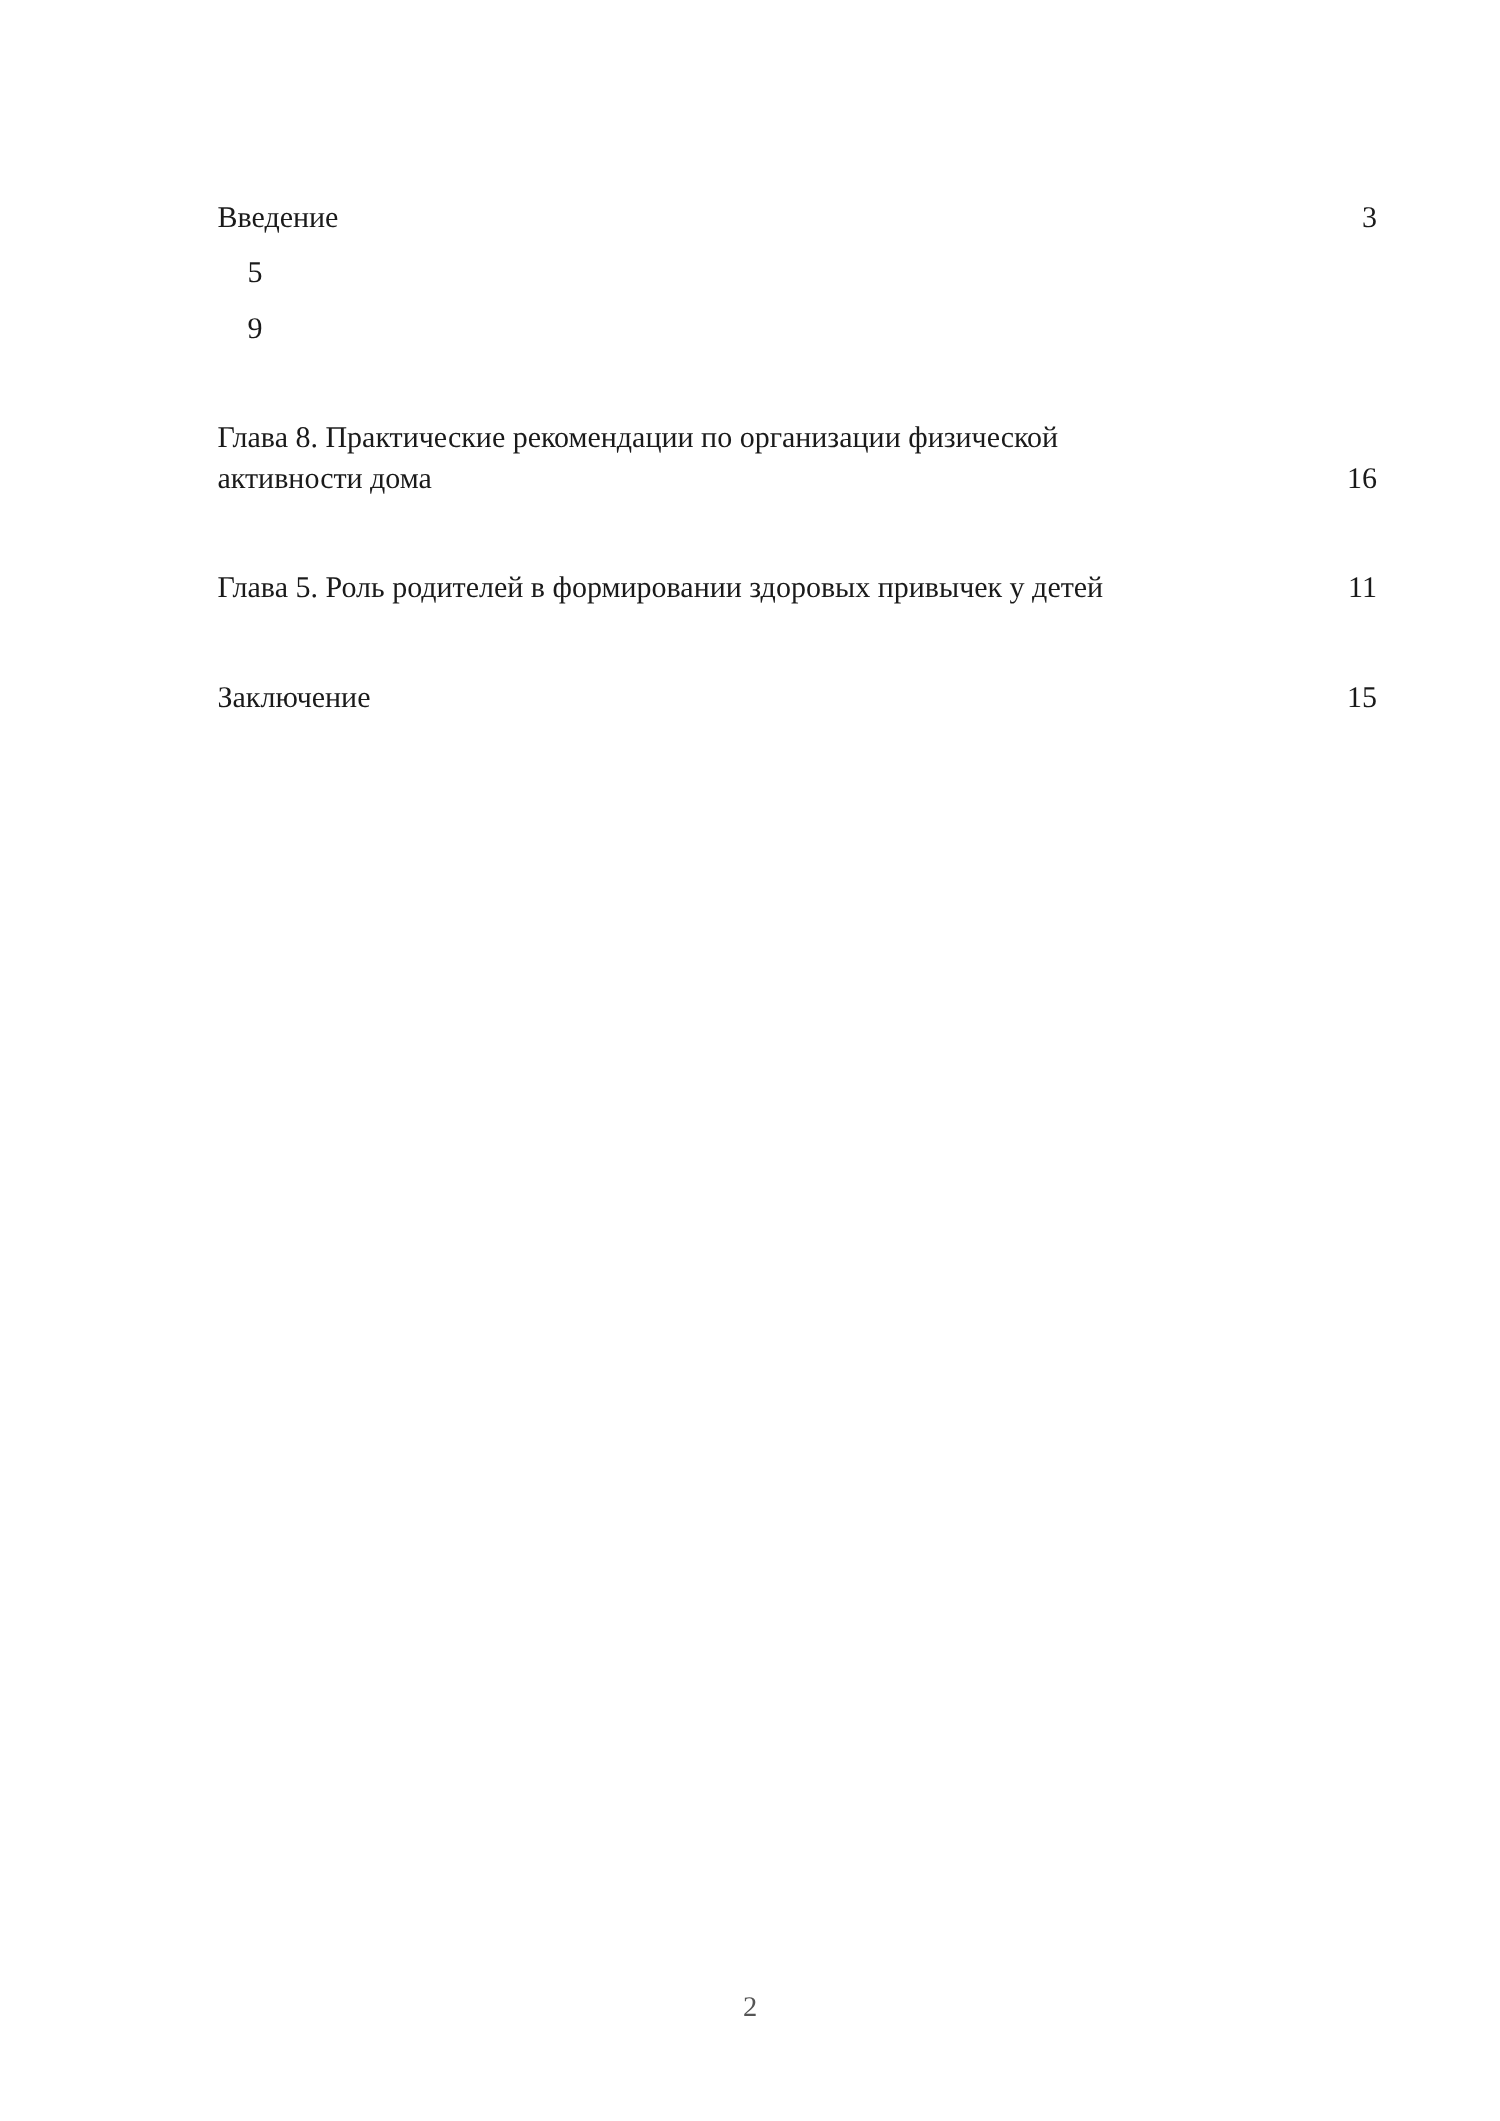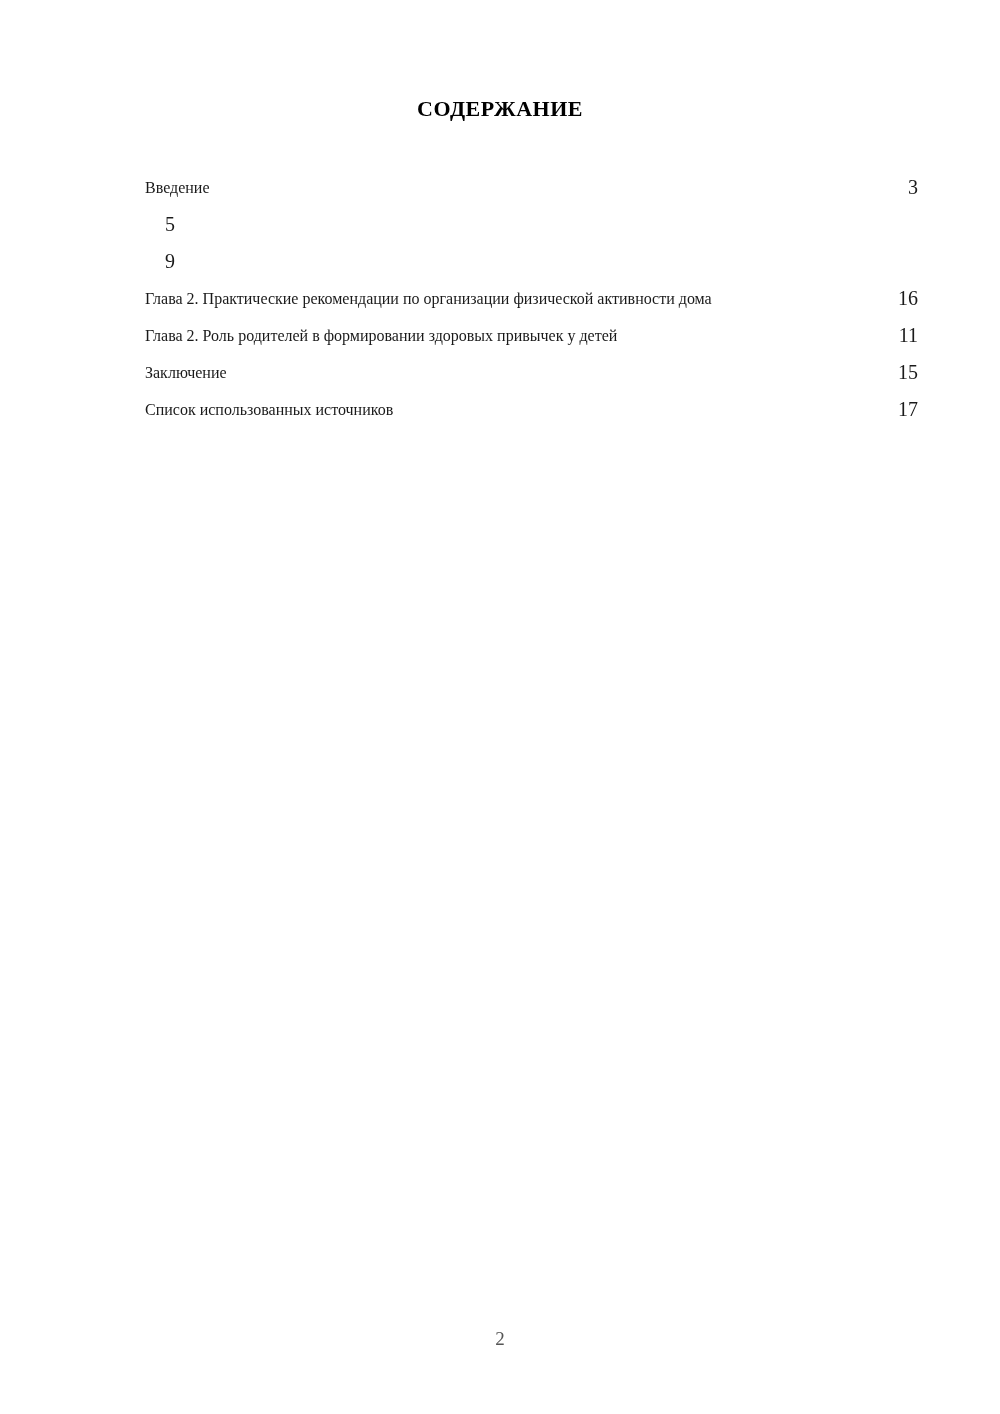--- a/index.html
+++ b/index.html
@@ -41,24 +41,25 @@
   }
 
   .toc-entry {
     display: flex;
     justify-content: space-between;
     align-items: flex-end;
     margin-bottom: 10px;
   }
 
   .toc-entry-label {
-    font-size: 16px;
+    font-size: 20px;
     line-height: 27px;
     max-width: 660px;
     color: #1a1a1a;
+    margin-top: 36px;
   }
 
   .toc-entry-page {
     font-size: 20px;
     line-height: 27px;
     color: #1a1a1a;
     text-align: right;
     flex: 0 0 auto;
     padding-left: 20px;
   }
@@ -71,53 +72,48 @@
     text-align: center;
     font-size: 19px;
     color: #555555;
   }
 </style>
 </head>
 <body>
 
 <div class="page">
 
-  <h1 class="doc-title">СОДЕРЖАНИЕ</h1>
 
   <div class="toc-list">
   <div class="toc-entry">
     <span class="toc-entry-label">Введение</span>
     <span class="toc-entry-page">3</span>
   </div>
 
   <div class="toc-entry">
     <span class="toc-entry-page">5</span>
   </div>
 
 
   <div class="toc-entry">
     <span class="toc-entry-page">9</span>
   </div>
 
   <div class="toc-entry">
-    <span class="toc-entry-label">Глава 2. Практические рекомендации по организации физической активности дома</span>
+    <span class="toc-entry-label">Глава 8. Практические рекомендации по организации физической активности дома</span>
     <span class="toc-entry-page">16</span>
   </div>
 
   <div class="toc-entry">
-    <span class="toc-entry-label">Глава 2. Роль родителей в формировании здоровых привычек у детей</span>
+    <span class="toc-entry-label">Глава 5. Роль родителей в формировании здоровых привычек у детей</span>
     <span class="toc-entry-page">11</span>
   </div>
 
   <div class="toc-entry">
     <span class="toc-entry-label">Заключение</span>
     <span class="toc-entry-page">15</span>
   </div>
 
-  <div class="toc-entry">
-    <span class="toc-entry-label">Список использованных источников</span>
-    <span class="toc-entry-page">17</span>
-  </div>
 </div>
 
   <div class="page-footer">2</div>
 
 </div>
 
 </body></html>

